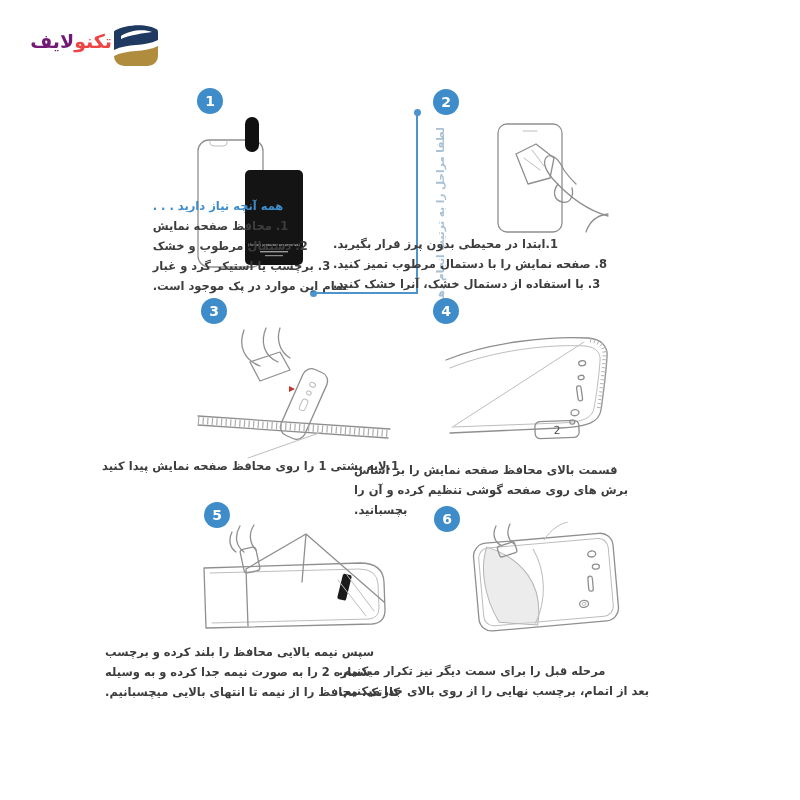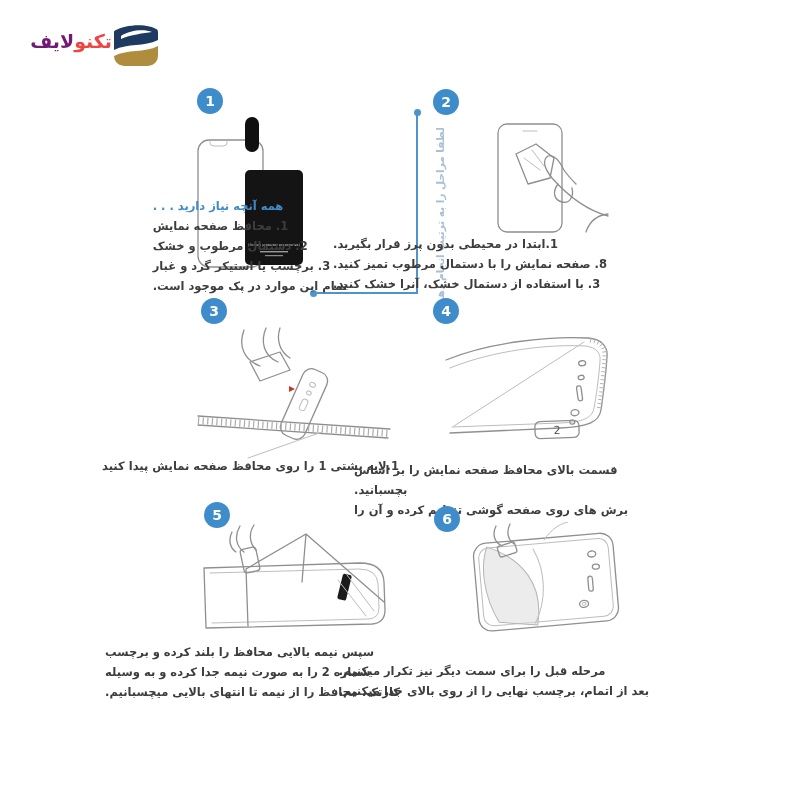--- a/index.html
+++ b/index.html
@@ -127,22 +127,22 @@
     <ellipse cx="133" cy="88" rx="4" ry="3" class="sk"></ellipse>
     <ellipse cx="129" cy="97" rx="2.5" ry="2" class="sk"></ellipse>
   </g>
   <g transform="rotate(-2 119 105)">
     <rect x="97" y="97" width="44" height="17" rx="5" fill="#ffffff" class="sk" stroke="#888888"></rect>
     <text x="119" y="110" font-size="11" fill="#555555" text-anchor="middle">2</text>
   </g>
 </svg>
 <div class="abs txt" style="right:172px;top:460px;">
   <div>قسمت بالای محافظ صفحه نمایش را بر اساس</div>
+  <div>برش های روی صفحه گوشی تنظیم کرده و آن را</div>
   <div>بچسبانید.</div>
-  <div>برش های روی صفحه گوشی تنظیم کرده و آن را</div>
 </div>
 
 <div class="abs badge" style="left:204px;top:502px;">5</div>
 <svg class="abs" style="left:188px;top:524px;" width="215" height="112" viewBox="0 0 215 112">
   <path d="M16,44 L172,39 Q195,39 196,58 L197,86 Q197,99 184,100 L18,104 Z" class="sk" stroke="#8a8a8a"></path>
   <path d="M22,49 L171,45 Q189,45 190,60 L191,84 Q191,94 181,95 L24,99" class="sk-light"></path>
   <path d="M118,10 L196,78 M118,10 L58,45 M118,10 L114,58 M58,45 L60,102" class="sk" stroke="#9a9a9a"></path>
   <path d="M52,2 C46,12 48,22 56,28 M66,1 C60,10 62,20 68,26 M44,8 C40,16 42,24 48,28" class="sk"></path>
   <rect x="54" y="24" width="16" height="24" rx="3" transform="rotate(-12 62 36)" fill="#ffffff" class="sk"></rect>
   <rect x="152" y="50" width="9" height="26" rx="2" transform="rotate(14 156 63)" fill="#1a1a1a"></rect>

